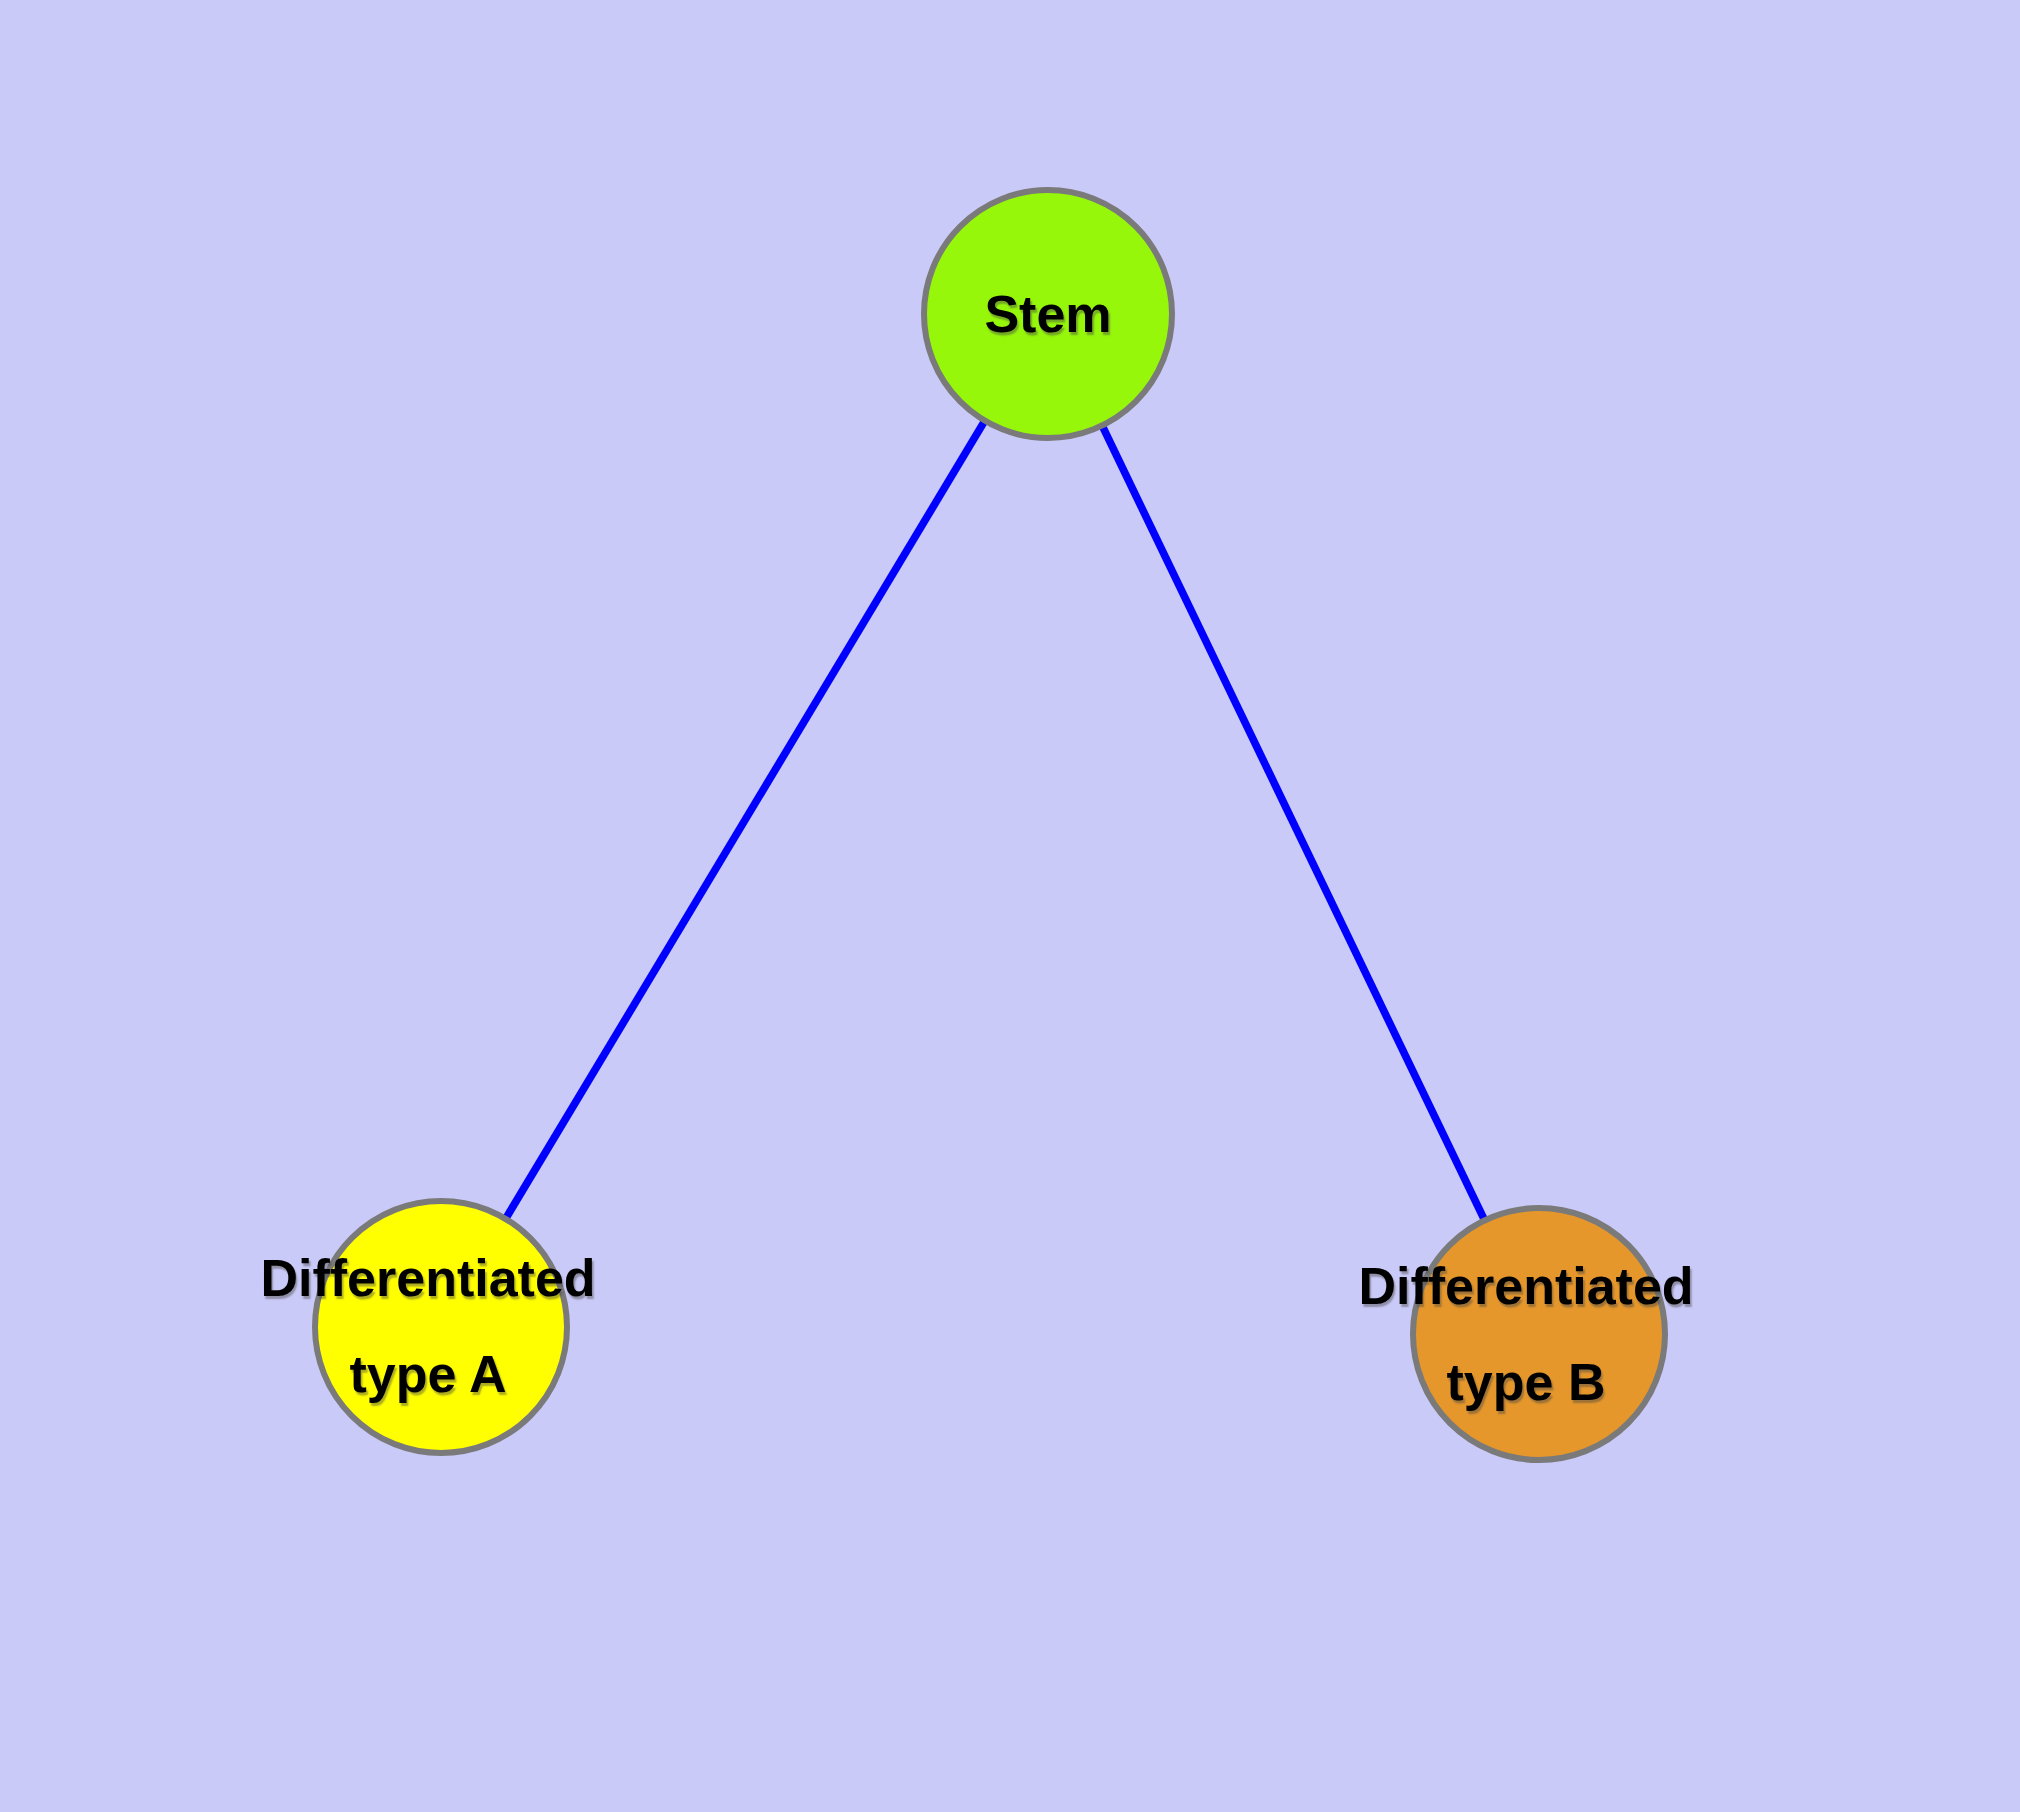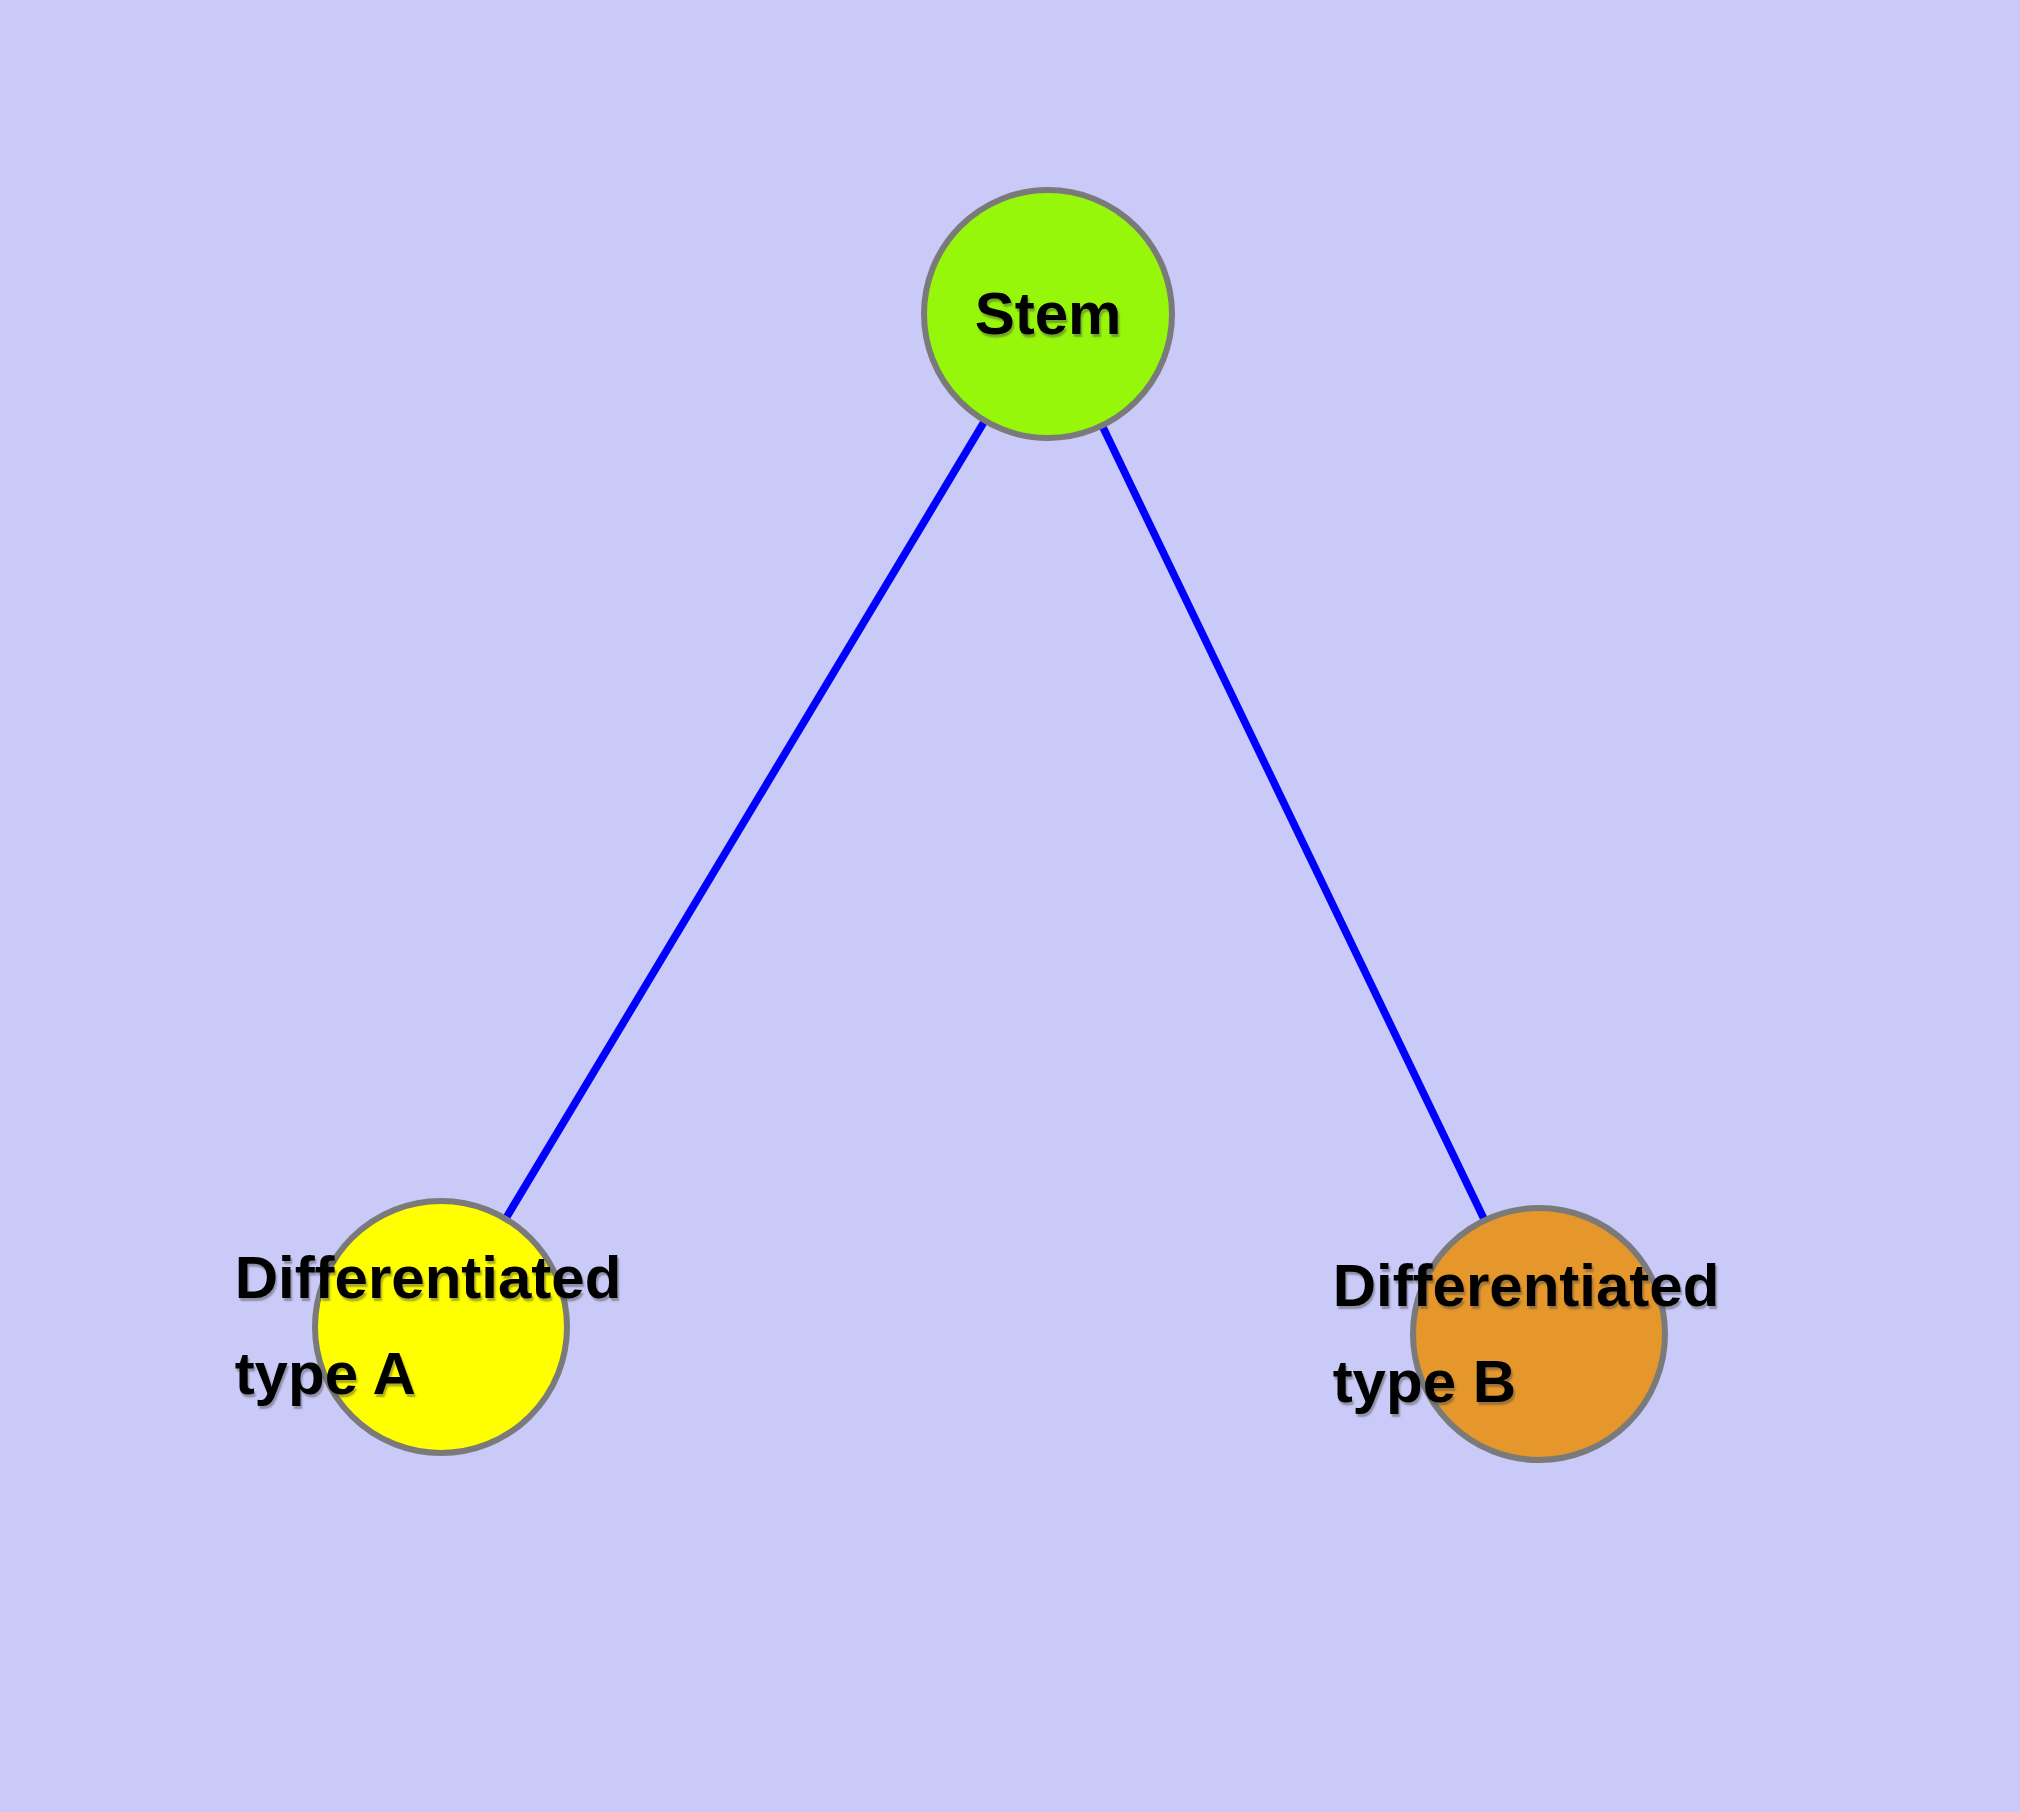--- a/index.html
+++ b/index.html
@@ -49,23 +49,23 @@
     left: 1410px;
     top: 1205px;
     width: 258px;
     height: 258px;
   }
   .node-label {
     position: absolute;
     transform: translate(-50%, -50%);
     z-index: 3;
     font-weight: bold;
-    font-size: 60px;
+    font-size: 52px;
     line-height: 96px;
-    text-align: left;
+    text-align: center;
     white-space: pre-line;
     color: #000000;
     text-shadow: 1.7px 2.5px 1.7px rgba(70, 70, 70, 0.45);
   }
   .node-label.stem-label {
     left: 1048px;
     top: 314px;
   }
   .node-label.diff-a-label {
     left: 428px;

